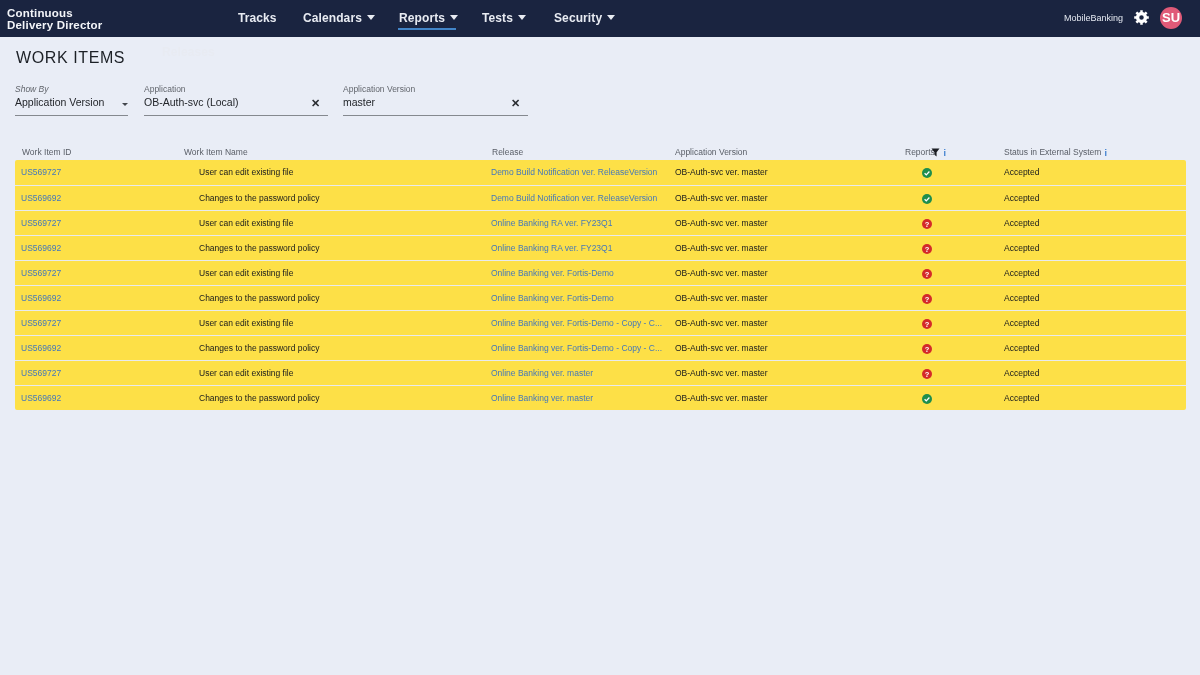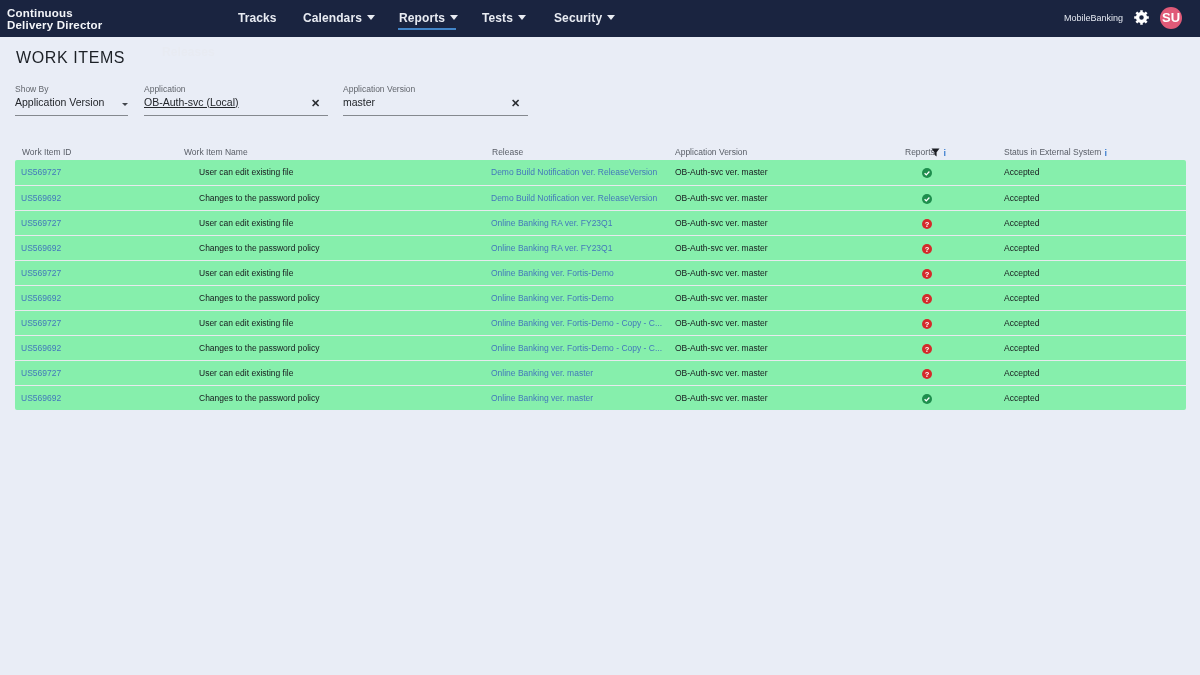--- a/index.html
+++ b/index.html
@@ -17,21 +17,21 @@
 
 #h1 { position:absolute; left:16px; top:49px; font-size:16px; letter-spacing:0.6px; color:#1c2026; }
 
 .flabel { position:absolute; font-size:8.5px; color:#62666d; }
 .fvalue { position:absolute; font-size:10.5px; color:#23262b; white-space:nowrap; }
 .funder { position:absolute; height:1px; background:#85898f; }
 .fx { position:absolute; font-size:11px; font-weight:bold; color:#2b2e33; }
 #ddcaret { position:absolute; left:122px; top:102.5px; width:0; height:0; border-left:3px solid transparent; border-right:3px solid transparent; border-top:3.5px solid #42464c; }
 
 .th { position:absolute; top:147px; font-size:8.5px; color:#585d66; white-space:nowrap; }
-#card { position:absolute; left:15px; top:160px; width:1171px; height:250px; background:#86efac; border-radius:2px; }
+#card { position:absolute; left:15px; top:160px; width:1171px; height:250px; background:#fde047; border-radius:2px; }
 .row { position:absolute; left:0; width:1171px; height:25px; }
 .row + .row { border-top:1px solid #e8eaee; }
 .cell { position:absolute; top:0; height:25px; line-height:25px; font-size:8.5px; color:#17191d; white-space:nowrap; }
 .link { color:#4377bb; }
 .c1 { left:6px; } .c2 { left:184px; } .c3 { left:476px; } .c4 { left:660px; } .c6 { left:989px; }
 .icon { position:absolute; left:907px; top:8px; width:10px; height:10px; }
 </style>
 </head>
 <body>
 <div id="nav">
@@ -43,26 +43,26 @@
   <div class="navitem" style="left:482px;">Tests<span class="caret"></span></div>
   <div class="navitem" style="left:554px;">Security<span class="caret"></span></div>
   <div id="rep-under"></div>
   <div id="mobile">MobileBanking</div>
   <svg id="gear" width="15" height="15" viewBox="0 0 16 16">
       <path fill="#fff" fill-rule="evenodd" d="M15.78 6.63 L15.78 9.37 L13.86 9.30 L13.06 11.22 L14.47 12.53 L12.53 14.47 L11.22 13.06 L9.30 13.86 L9.37 15.78 L6.63 15.78 L6.70 13.86 L4.78 13.06 L3.47 14.47 L1.53 12.53 L2.94 11.22 L2.14 9.30 L0.22 9.37 L0.22 6.63 L2.14 6.70 L2.94 4.78 L1.53 3.47 L3.47 1.53 L4.78 2.94 L6.70 2.14 L6.63 0.22 L9.37 0.22 L9.30 2.14 L11.22 2.94 L12.53 1.53 L14.47 3.47 L13.06 4.78 L13.86 6.70 Z M10.40 8.00 A2.4 2.4 0 1 0 5.60 8.00 A2.4 2.4 0 1 0 10.40 8.00 Z"></path>
     </svg>
   <div id="avatar">SU</div>
 </div>
 <div id="h1">WORK ITEMS</div>
-<div class="flabel" style="left:15px; top:84px;">Show By</div>
+<div class="flabel" style="left:15px; top:84px;font-style:italic;">Show By</div>
 <div class="fvalue" style="left:15px; top:96px;">Application Version</div>
 <div id="ddcaret"></div>
 <div class="funder" style="left:15px; top:115px; width:113px;"></div>
 <div class="flabel" style="left:144px; top:84px;">Application</div>
-<div class="fvalue" style="left:144px; top:96px;text-decoration:underline;">OB-Auth-svc (Local)</div>
+<div class="fvalue" style="left:144px; top:96px;">OB-Auth-svc (Local)</div>
 <div class="fx" style="left:311px; top:96.5px;">✕</div>
 <div class="funder" style="left:144px; top:115px; width:184px;"></div>
 <div class="flabel" style="left:343px; top:84px;">Application Version</div>
 <div class="fvalue" style="left:343px; top:96px;">master</div>
 <div class="fx" style="left:511px; top:96.5px;">✕</div>
 <div class="funder" style="left:343px; top:115px; width:185px;"></div>
 
 <div class="th" style="left:22px;">Work Item ID</div>
 <div class="th" style="left:184px;">Work Item Name</div>
 <div class="th" style="left:492px;">Release</div>

